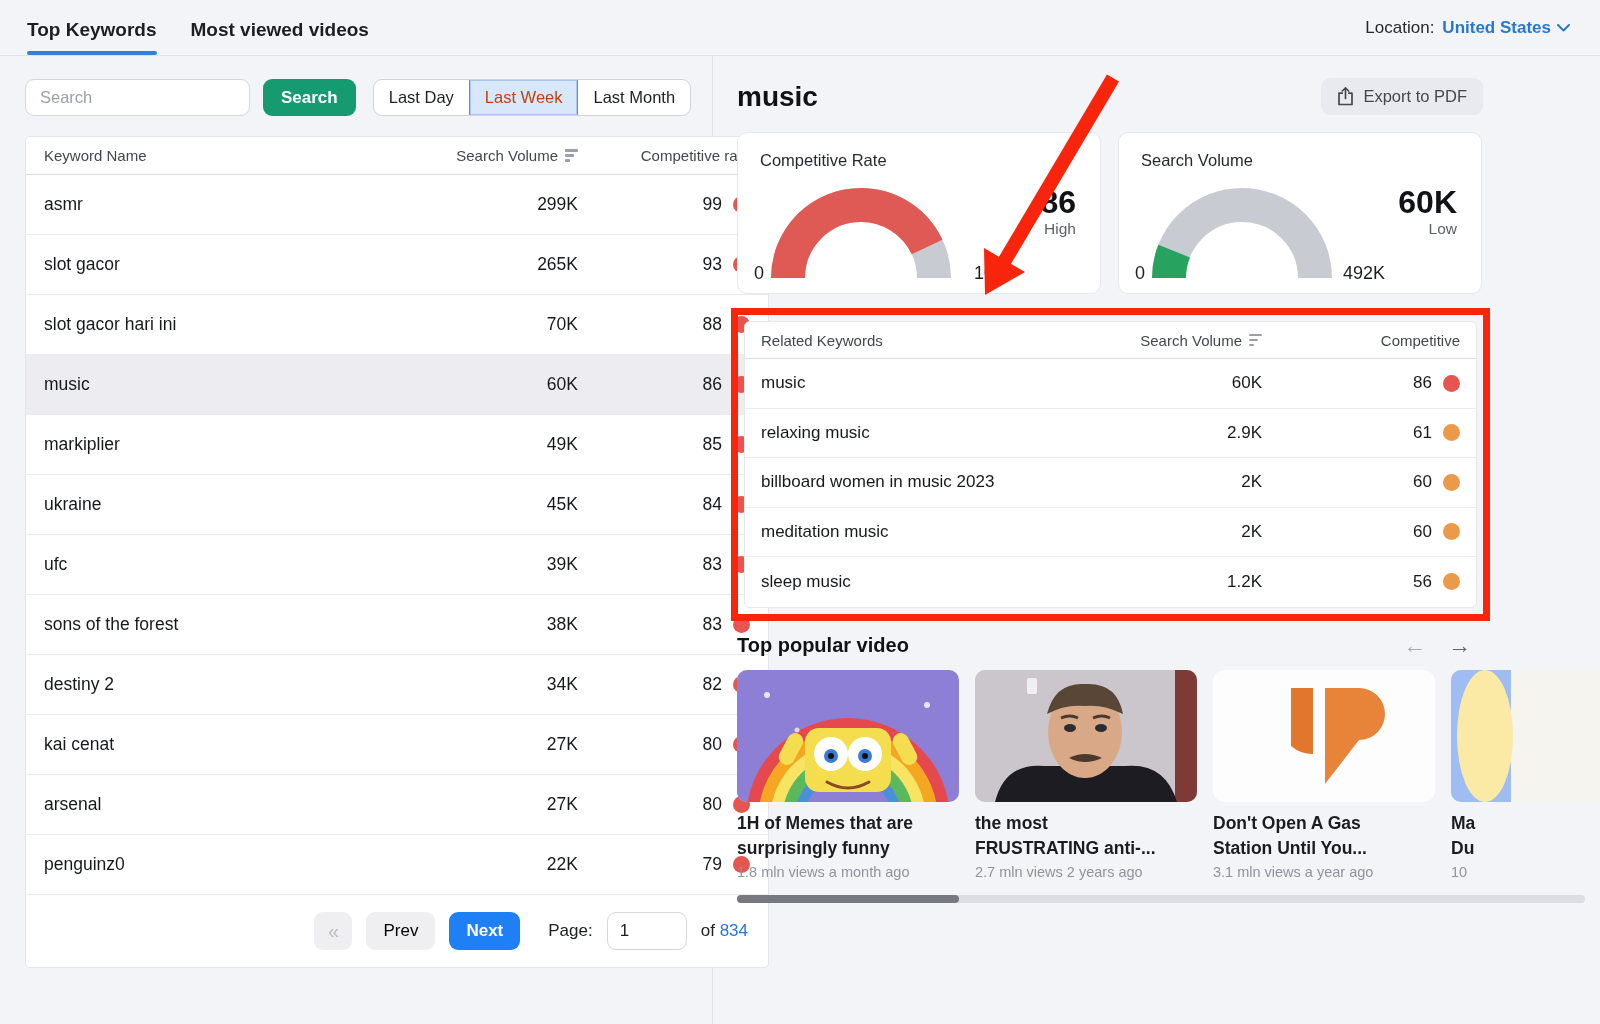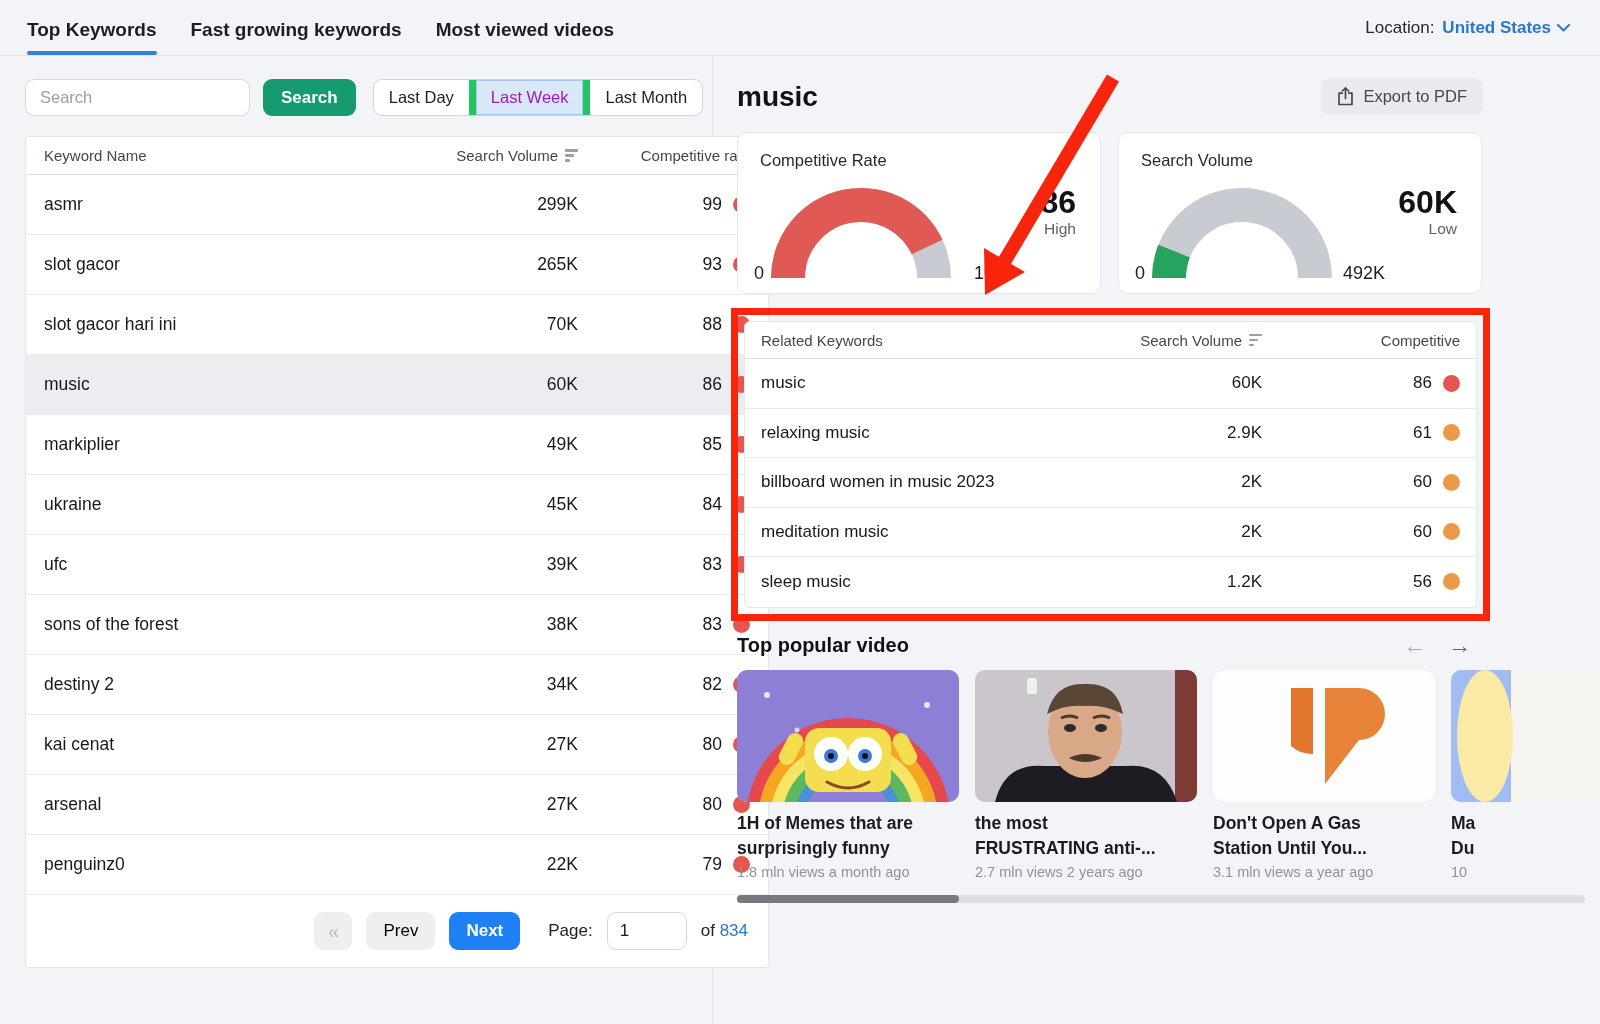--- a/index.html
+++ b/index.html
@@ -30,23 +30,23 @@
   
   .controls{display:flex;align-items:center;margin-top:23px;gap:13px;}
   .search-input{width:225px;height:37px;border:1px solid #d6d7dd;border-radius:9px;
     background:#fff;padding:0 14px;font-size:16.5px;color:#1a1c20;outline:none;}
   .search-input::placeholder{color:#9a9ea6;}
   .search-btn{height:37px;padding:0 18px;border:none;border-radius:9px;background:#169b70;
     color:#fff;font-size:17px;font-weight:600;cursor:pointer;}
   .seg-group{display:flex;height:37px;background:#fff;border:1px solid #d2d3d9;
     border-radius:9px;overflow:hidden;margin-left:4px;}
   .seg{display:flex;align-items:center;padding:0 15px;font-size:16.5px;color:#1d1f24;
-    cursor:pointer;border-right:7px solid #22c55e;}
+    cursor:pointer;border-right:1px solid #22c55e;}
   .seg:last-child{border-right:none;}
-  .seg.selected{background:#d9e7fb;box-shadow:inset 0 0 0 1px #a9c8ef;color:#a21caf;}
+  .seg.selected{background:#d9e7fb;box-shadow:inset 0 0 0 1px #a9c8ef;color:#c2410c;}
   
   .kw-table{margin-top:20px;background:#fff;border:1px solid #e4e5ea;border-radius:4px;}
   .kt-head,.krow{display:grid;grid-template-columns:1fr 150px 172px;align-items:center;padding:0 18px;}
   .kt-head{height:38px;font-size:15px;color:#43474d;border-bottom:1px solid #dcdde2;}
   .kt-head .c2,.krow .c2{text-align:right;}
   .kt-head .c3,.krow .c3{display:flex;justify-content:flex-end;align-items:center;}
   .krow{height:60px;font-size:17.5px;border-bottom:1px solid #ebecf0;cursor:pointer;}
   .krow.selected{background:#ececf1;}
   .sort-icon{display:inline-flex;flex-direction:column;gap:2.5px;margin-left:7px;vertical-align:middle;}
   .sort-icon i{display:block;height:2.5px;background:#9aa0a8;border-radius:1px;}
@@ -117,21 +117,20 @@
   
   .annotation-layer{position:absolute;left:0;top:0;width:1600px;height:1024px;
     pointer-events:none;z-index:40;}
 </style>
 </head>
 <body>
 
 <header class="topnav">
   <nav class="tabs">
       <div class="tab active">Top Keywords</div>
-      <div class="tab">Fast growing keywords</div>
       <div class="tab">Most viewed videos</div>
     </nav>
   <div class="location">
     <span class="loc-label">Location:</span>
     <span class="loc-value">
       <span>United States</span>
       <svg width="13" height="8" viewBox="0 0 13 8">
           <path d="M1 1 L6.5 6.5 L12 1" fill="none" stroke="#2878cf" stroke-width="2" stroke-linecap="round" stroke-linejoin="round"></path>
         </svg>
     </span>

